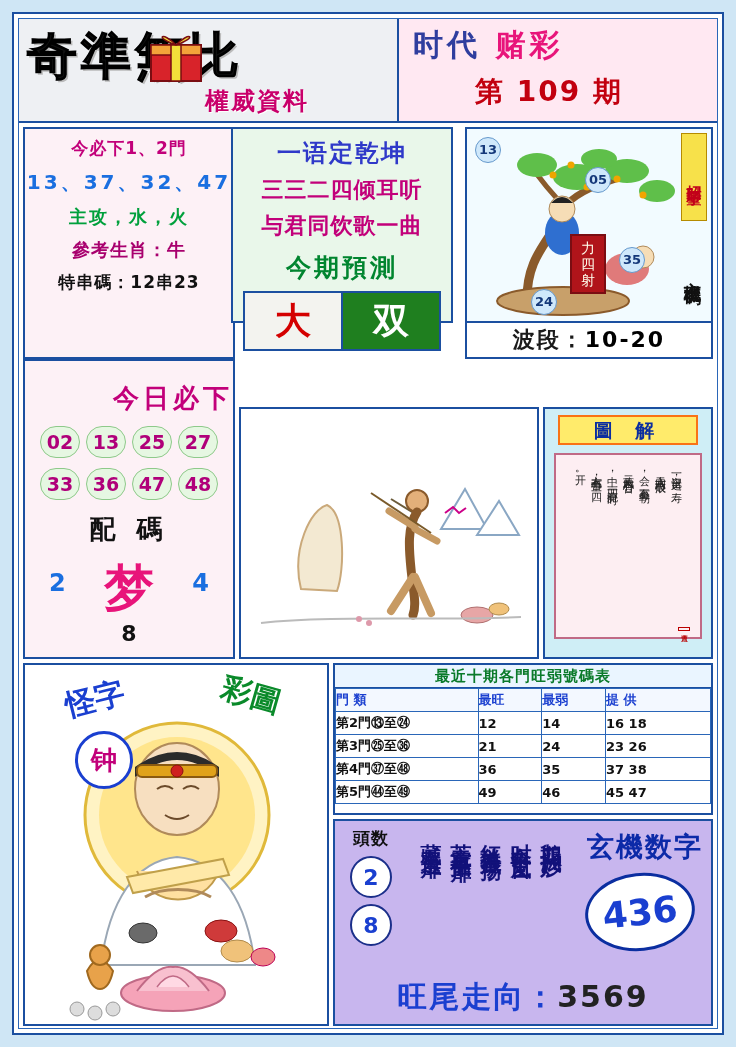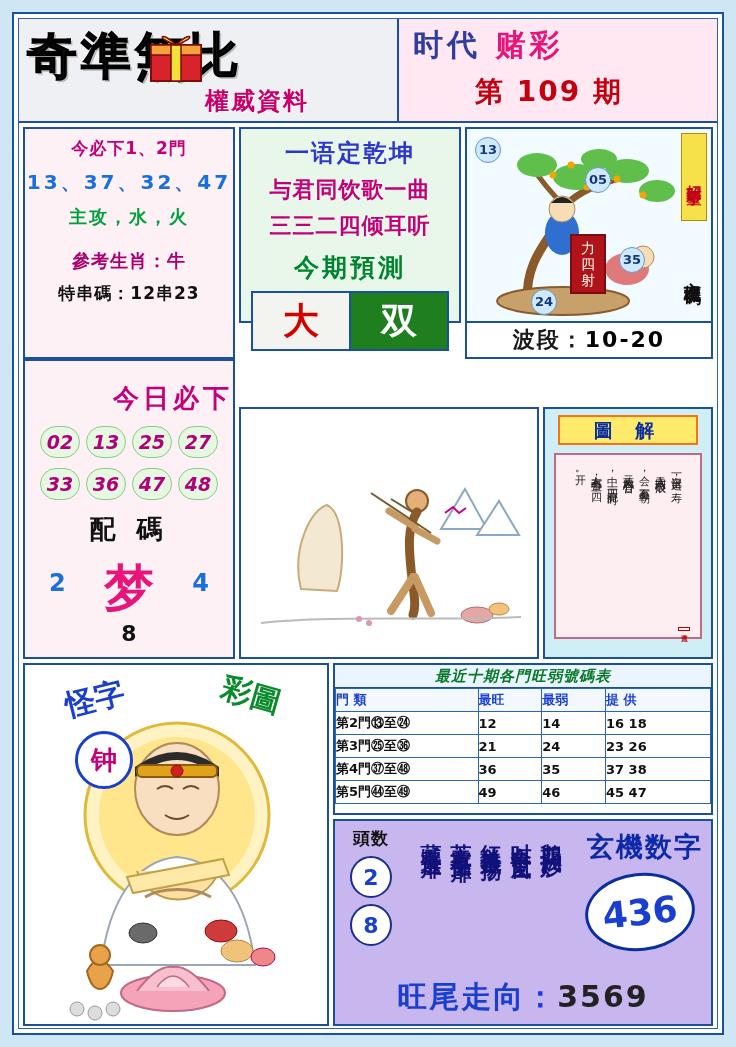--- a/index.html
+++ b/index.html
@@ -48,24 +48,24 @@
     font-size:28px;font-weight:bold;color:#c2000f;letter-spacing:2px;text-align:center;
   }
 
   
   .r2{position:absolute;left:0;top:104px;width:698px;height:240px;}
   .box-a{position:absolute;left:4px;top:4px;width:212px;height:232px;background:#fdf1f6;border:2px solid #1b4fa0;box-sizing:border-box;}
   .box-a div{text-align:center;font-weight:bold;}
   .a1{margin-top:8px;font-size:17px;color:#c2007a;letter-spacing:1px;}
   .a2{margin-top:9px;font-size:20px;color:#1a6fe0;letter-spacing:3px;}
   .a3{margin-top:9px;font-size:18px;color:#00a03c;letter-spacing:2px;}
-  .a4{margin-top:20px;font-size:18px;color:#a8006e;letter-spacing:1px;}
+  .a4{margin-top:9px;font-size:18px;color:#a8006e;letter-spacing:1px;}
   .a5{margin-top:9px;font-size:17px;color:#111;letter-spacing:1px;}
 
-  .box-b{position:absolute;left:220px;top:4px;width:222px;height:196px;background:#e9f7ea;border:2px solid #1b4fa0;box-sizing:border-box;}
+  .box-b{position:absolute;left:212px;top:4px;width:222px;height:196px;background:#e9f7ea;border:2px solid #1b4fa0;box-sizing:border-box;}
   .poem{text-align:center;font-weight:bold;}
   .p1{margin-top:8px;font-size:24px;color:#2f39c9;letter-spacing:2px;}
   .p2{margin-top:6px;font-size:22px;color:#c2007a;letter-spacing:1px;}
   .p3{margin-top:6px;font-size:22px;color:#c2007a;letter-spacing:1px;}
   .p4{margin-top:10px;font-size:25px;color:#00852f;letter-spacing:3px;}
   .pred{position:absolute;left:10px;top:162px;width:198px;height:60px;display:flex;}
   .pred .cell{flex:1;border:2px solid #1b4fa0;box-sizing:border-box;display:flex;align-items:center;justify-content:center;font-size:36px;font-weight:bold;}
   .pred .c1{background:#f3f3ef;color:#d40000;}
   .pred .c2{background:#1f7f1f;color:#fff;border-left:0;}
 
@@ -83,21 +83,21 @@
     writing-mode:vertical-rl;text-align:center;letter-spacing:2px;
   }
   .ball{position:absolute;border-radius:50%;border:1px solid #6699cc;background:#cfe8fb;color:#14387a;font-size:13px;font-weight:bold;text-align:center;}
   .band{position:absolute;left:0;bottom:0;width:244px;height:36px;background:#fff;border-top:2px solid #1b4fa0;box-sizing:border-box;text-align:center;font-size:22px;font-weight:bold;color:#1a1a1a;line-height:34px;letter-spacing:2px;}
   .band .num{color:#000;}
 
   
   .box-d{position:absolute;left:4px;top:340px;width:212px;height:300px;background:#fdf1f6;border:2px solid #1b4fa0;box-sizing:border-box;}
   .d-title{margin-top:20px;text-align:right;font-size:26px;font-weight:bold;color:#c2007a;letter-spacing:4px;}
   .d-nums{margin-top:10px;display:flex;justify-content:center;gap:6px;}
-  .nball{width:38px;height:30px;border-radius:16px;background:#e6f7e2;border:1px solid #8ec98a;color:#b0007a;font-size:19px;font-weight:bold;display:flex;align-items:center;justify-content:center;font-style:italic;}
+  .nball{width:38px;height:30px;border-radius:16px;background:#e6f7e2;border:1px solid #8ec98a;color:#b0007a;font-size:19px;font-weight:bold;display:flex;align-items:center;justify-content:center;}
   .d-sub{margin-top:12px;text-align:center;font-size:26px;font-weight:bold;color:#111;letter-spacing:6px;}
   .d-pei{position:relative;height:110px;}
   .pei-l{position:absolute;left:24px;top:22px;font-size:24px;font-weight:bold;color:#1a6fe0;}
   .pei-r{position:absolute;right:24px;top:22px;font-size:24px;font-weight:bold;color:#1a6fe0;}
   .pei-c{position:absolute;left:0;right:0;top:8px;text-align:center;font-size:50px;font-weight:bold;color:#e8147a;}
   .pei-b{position:absolute;left:0;right:0;top:74px;text-align:center;font-size:22px;font-weight:bold;color:#111;}
 
   
   .box-e{position:absolute;left:220px;top:388px;width:300px;height:252px;background:#fff;border:2px solid #1b4fa0;box-sizing:border-box;overflow:hidden;}
   
@@ -109,21 +109,21 @@
   .seal{position:absolute;right:10px;bottom:6px;font-size:7px;color:#b00;border:1px solid #b00;padding:1px 1px;line-height:8px;writing-mode:vertical-rl;}
 
   
   .box-g{position:absolute;left:4px;top:644px;width:306px;height:363px;background:#fff;border:2px solid #1b4fa0;box-sizing:border-box;overflow:hidden;}
   .g-t1{position:absolute;left:40px;top:14px;font-size:30px;font-weight:bold;color:#1a3fd0;transform:rotate(-14deg);}
   .g-t2{position:absolute;left:196px;top:10px;font-size:30px;font-weight:bold;color:#0a8a2a;transform:rotate(16deg);}
   .g-circ{position:absolute;left:50px;top:66px;width:52px;height:52px;border-radius:50%;border:3px solid #1a3fd0;background:#fff;color:#c2007a;font-size:26px;font-weight:bold;display:flex;align-items:center;justify-content:center;}
 
   
   .box-h{position:absolute;left:314px;top:644px;width:380px;height:152px;background:#fff;border:2px solid #1b4fa0;box-sizing:border-box;}
-  .h-title{height:22px;background:#eaf5ff;border-bottom:1px solid #1b4fa0;text-align:center;font-size:15px;font-weight:bold;color:#0a7a2a;letter-spacing:1px;line-height:22px;font-style:italic;}
+  .h-title{height:22px;background:#eaf5ff;border-bottom:1px solid #1b4fa0;text-align:center;font-size:15px;font-weight:bold;color:#0a7a2a;letter-spacing:1px;line-height:22px;}
   table.tbl{width:100%;border-collapse:collapse;font-size:13px;}
   table.tbl th,table.tbl td{border:1px solid #2a66b8;text-align:left;padding:1px 0;color:#111;font-weight:bold;height:20px;}
   table.tbl th{background:#f3f8ff;color:#1a3fd0;font-size:13px;}
   .cellblue{color:#1a3fd0;}
 
   
   .box-i{position:absolute;left:314px;top:800px;width:380px;height:207px;background:#c8b6ee;border:2px solid #1b4fa0;box-sizing:border-box;}
   .i-left{position:absolute;left:6px;top:6px;width:60px;text-align:center;}
   .i-head{font-size:17px;font-weight:bold;color:#111;letter-spacing:1px;}
   .i-circ{margin:6px auto 0;width:38px;height:38px;border-radius:50%;border:2px solid #1b2f8a;background:#fff;color:#1a3fd0;font-size:22px;font-weight:bold;display:flex;align-items:center;justify-content:center;}
@@ -164,22 +164,22 @@
     <div class="box-a">
       <div class="a1">今必下1、2門</div>
       <div class="a2">13、37、32、47</div>
       <div class="a3">主攻，水，火</div>
       <div class="a4">參考生肖：牛</div>
       <div class="a5">特串碼：12串23</div>
     </div>
 
     <div class="box-b">
       <div class="poem p1">一语定乾坤</div>
+      <div class="poem p3">三三二四倾耳听</div>
       <div class="poem p2">与君同饮歌一曲</div>
-      <div class="poem p3">三三二四倾耳听</div>
       <div class="poem p4">今期預測</div>
       <div class="pred">
         <div class="cell c1">大</div>
         <div class="cell c2">双</div>
       </div>
     </div>
 
     <div class="box-c">
       <div class="tree-img">
         <svg width="244" height="192" viewBox="0 0 244 192">

